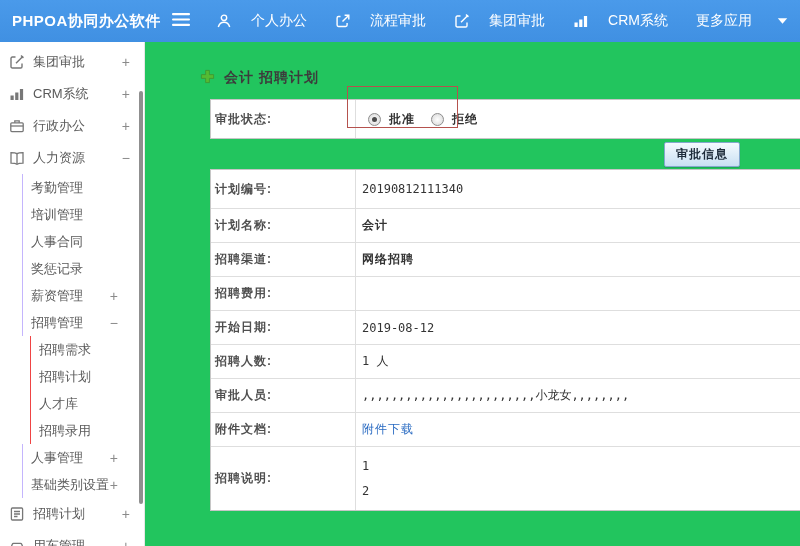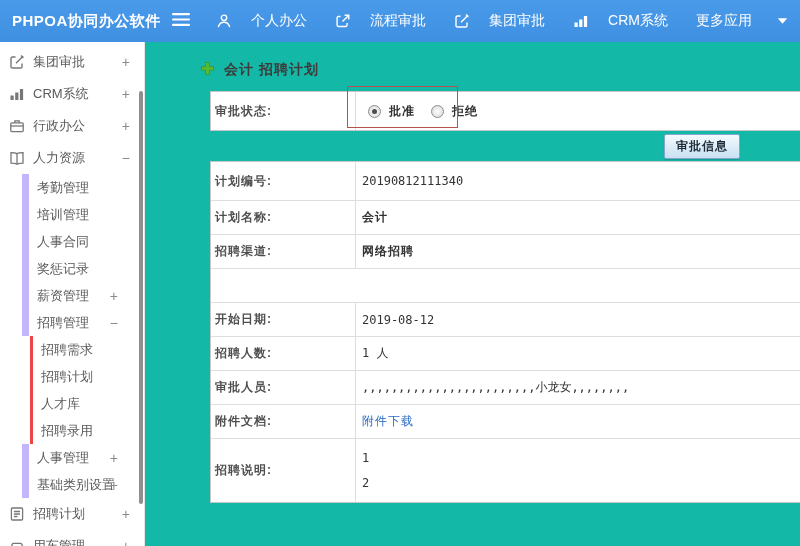--- a/index.html
+++ b/index.html
@@ -18,35 +18,35 @@
   .nav-item svg { display:block; }
   .caret { margin-left:6px; display:flex; }
 
   
   .sidebar { position:absolute; left:0; top:42px; width:145px; height:504px;
     background:#fff; border-right:1px solid #e6e6e6; overflow:hidden; }
   .sb-list { list-style:none; padding-top:4px; }
   .sb-item { position:relative; display:flex; align-items:center;
     font-size:13px; color:#5a5a5a; cursor:pointer; }
   .sb-item.lvl0 { height:32px; padding-left:9px; gap:8px; }
-  .sb-item.lvl1 { height:27px; margin-left:22px; border-left:7px solid #c4b5fd;
+  .sb-item.lvl1 { height:27px; margin-left:22px; border-left:1px solid #c4b5fd;
     padding-left:8px; }
-  .sb-item.lvl2 { height:27px; margin-left:30px; border-left:3px solid #ef4444;
+  .sb-item.lvl2 { height:27px; margin-left:30px; border-left:1px solid #ef4444;
     padding-left:8px; }
   .sb-item .icon { display:flex; width:16px; justify-content:center; }
   .expander { position:absolute; top:50%; transform:translateY(-50%);
     color:#8a8a8a; font-size:14px; line-height:1; }
   .lvl0 > .expander { right:14px; }
   .lvl1 > .expander { right:26px; }
   .scroll-thumb { position:absolute; left:139px; top:91px; width:4px;
     height:413px; background:#8f8f8f; border-radius:2px; }
 
   
   .content { position:absolute; left:145px; top:42px; width:655px; height:504px;
-    background:#14b8a6; padding:16px 10px 0 65px; }
+    background:#22c55e; padding:24px 10px 0 65px; }
   .title-row { display:flex; align-items:center; gap:9px; height:24px;
     margin-left:-10px; margin-bottom:9px; }
   .page-title { font-size:14px; font-weight:bold; color:#3c3c3c; letter-spacing:1px; }
 
   .panel { width:595px; background:#fff; border:1px solid #c6c6c6; }
   .trow { display:flex; min-height:34px; align-items:stretch; }
   .trow + .trow { border-top:1px solid #dedede; }
   .trow.tall { min-height:38px; }
   .trow.xtall { min-height:64px; }
   .tlabel { width:145px; flex:0 0 145px; border-right:1px solid #dedede;
@@ -306,20 +306,21 @@
           <span class="cjk">会计</span>
         </div>
       </div>
       <div class="trow">
         <div class="tlabel">招聘渠道:</div>
         <div class="tvalue">
           <span class="cjk">网络招聘</span>
         </div>
       </div>
       <div class="trow">
+        <div class="tlabel">招聘费用:</div>
       </div>
       <div class="trow">
         <div class="tlabel">开始日期:</div>
         <div class="tvalue">
           <span class="mono">2019-08-12</span>
         </div>
       </div>
       <div class="trow">
         <div class="tlabel">招聘人数:</div>
         <div class="tvalue">

